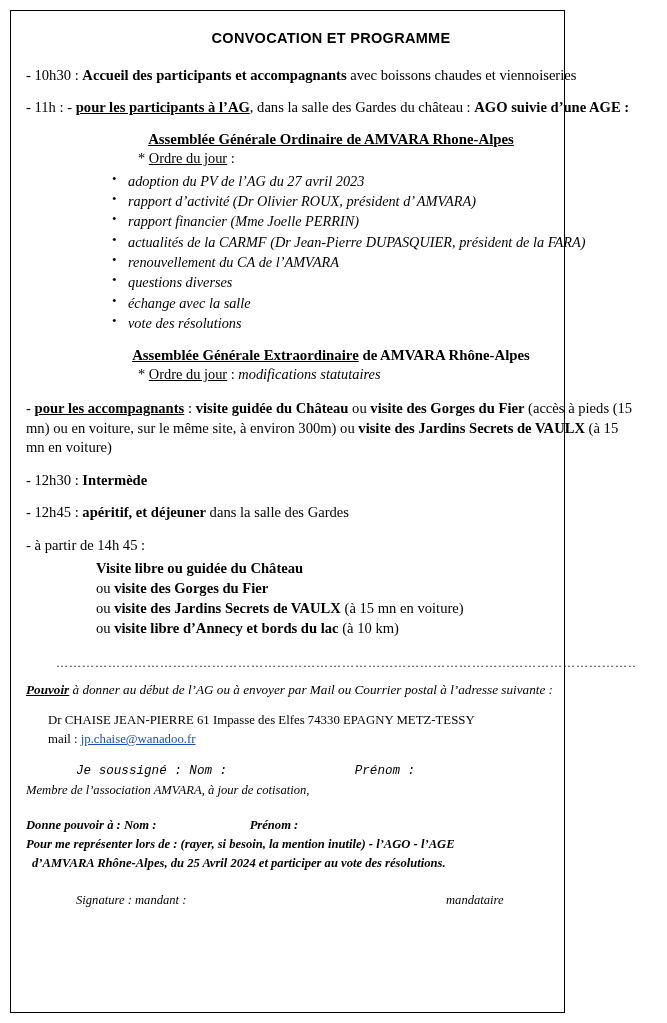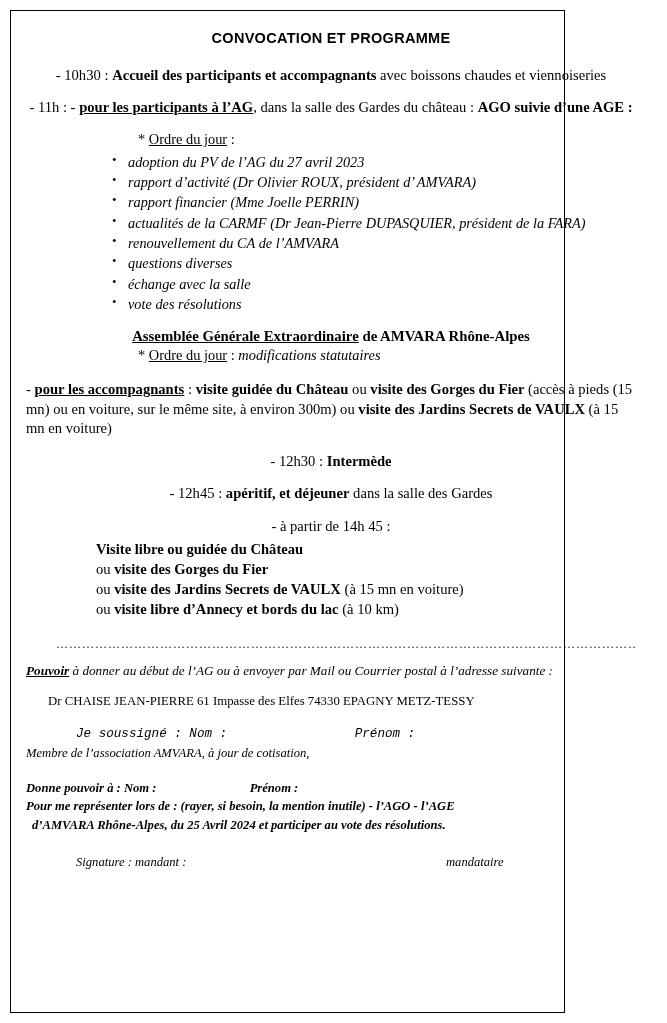--- a/index.html
+++ b/index.html
@@ -41,21 +41,20 @@
     font-family: "Liberation Sans", sans-serif;
     font-weight: bold;
     font-size: 14.5px;
     letter-spacing: 0.3px;
     margin: 6px 0 20px 0;
   }
   .para {
     font-size: 14.6px;
     line-height: 1.33;
     margin: 0 0 13px 0;
-    text-align: center;
   }
   .b { font-weight: bold; }
   .u { text-decoration: underline; }
   .i { font-style: italic; }
   .bu { font-weight: bold; text-decoration: underline; }
   .biu { font-weight: bold; font-style: italic; text-decoration: underline; }
   .center-head {
     text-align: center;
     font-weight: bold;
     font-size: 14.8px;
@@ -159,20 +158,23 @@
     <div class="title">CONVOCATION ET PROGRAMME</div>
 
     <p class="para">
       <span>- 10h30 : </span><span class="b">Accueil des participants et accompagnants</span><span> avec boissons chaudes et viennoiseries</span>
     </p>
 
     <p class="para">
       <span>- 11h : - </span><span class="bu">pour les participants à l’AG</span><span>, dans la salle des Gardes du château : </span><span class="b">AGO suivie d’une AGE :</span>
     </p>
 
+    <div class="center-head">
+      <span class="u">Assemblée Générale Ordinaire de AMVARA Rhone-Alpes</span>
+    </div>
 
     <div class="ordre">
       <span>* </span><span class="u">Ordre du jour</span><span> :</span>
     </div>
 
     <ul class="bullets">
       <li>adoption du PV de l’AG du 27 avril 2023</li>
       <li>rapport d’activité (Dr Olivier ROUX, président d’ AMVARA)</li>
       <li>rapport financier (Mme Joelle PERRIN)</li>
       <li>actualités de la CARMF (Dr Jean-Pierre DUPASQUIER, président de la FARA)</li>
@@ -223,20 +225,23 @@
 
 
     <div class="dots">………………………………………………………………………………………………………………………………………</div>
 
     <p class="pouvoir">
       <span class="biu">Pouvoir</span><span> à donner au début de l’AG ou à envoyer par Mail ou Courrier postal à l’adresse suivante :</span>
     </p>
 
     <div class="addr">
       <div>Dr CHAISE JEAN-PIERRE 61 Impasse des Elfes 74330 EPAGNY METZ-TESSY</div>
+      <div class="mail">
+        <span>mail : </span><span class="link">jp.chaise@wanadoo.fr</span>
+      </div>
     </div>
 
     <p class="form-line pad">
       <span>Je soussigné :        Nom :</span>
       <span style="display:inline-block; width:120px;"></span><span>Prénom :</span>
     </p>
     <p class="form-line">Membre de l’association AMVARA, à jour de cotisation,</p>
 
     <div class="gap-16"></div>
 

